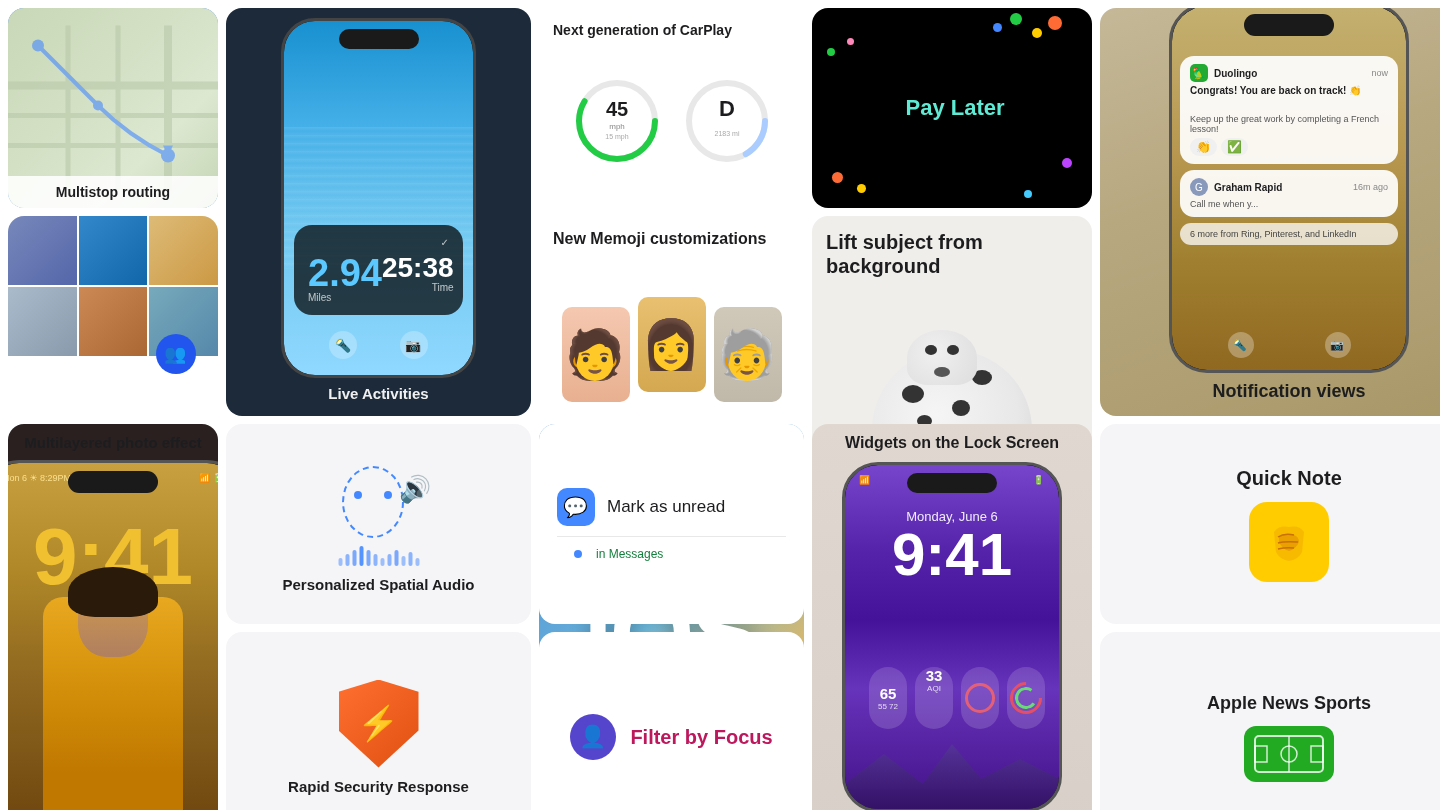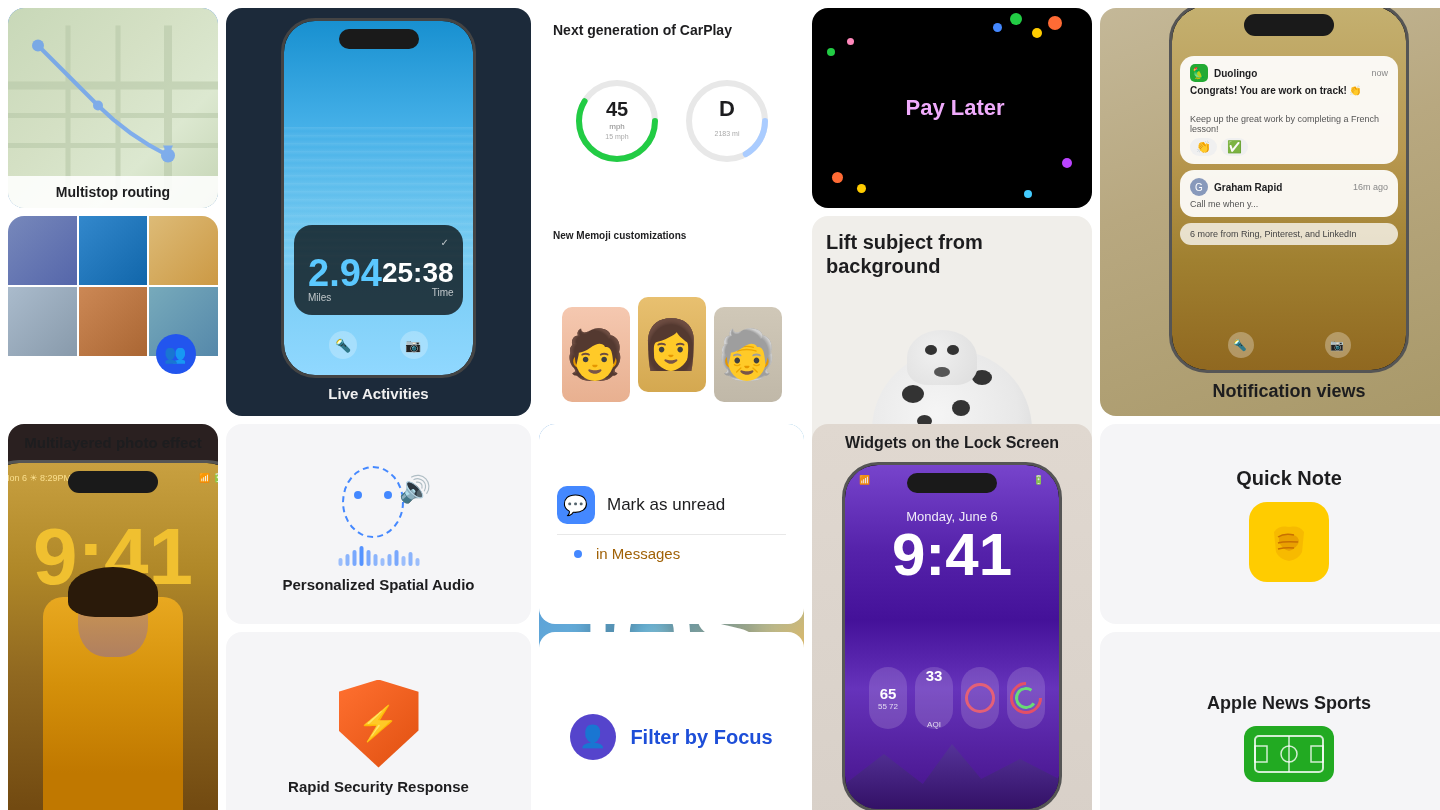--- a/index.html
+++ b/index.html
@@ -45,21 +45,21 @@
 
       <div style="position:absolute;top:8px;left:50%;transform:translateX(-50%);width:80px;height:20px;background:#1a1a1a;border-radius:12px;z-index:10;"></div>
 
       <div style="position:absolute;top:30%;left:0;right:0;height:40%;background:repeating-linear-gradient(180deg,rgba(255,255,255,0.1) 0px,transparent 4px,rgba(255,255,255,0.05) 8px);"></div>
 
       <div style="position:absolute;bottom:60px;left:10px;right:10px;background:rgba(0,0,0,0.72);border-radius:18px;padding:12px 14px;color:white;">
 
         <div style="display:flex;justify-content:flex-end;margin-bottom:6px;">
           <span style="font-size:10px;color:rgba(255,255,255,0.7);">✓</span>
         </div>
-        <div style="display:flex;justify-content:space-between;align-items:center;">
+        <div style="display:flex;justify-content:space-between;align-items:flex-start;">
           <div>
             <div style="font-size:38px;font-weight:700;color:#5bc8ff;line-height:1;">2.94</div>
             <div style="font-size:10px;color:rgba(255,255,255,0.7);">Miles</div>
           </div>
           <div style="text-align:right;">
             <div style="font-size:28px;font-weight:600;color:white;line-height:1;">25:38</div>
             <div style="font-size:10px;color:rgba(255,255,255,0.7);">Time</div>
           </div>
         </div>
       </div>
@@ -107,42 +107,42 @@
       <div style="position:absolute;bottom:25px;left:20px;width:11px;height:11px;background:#ff6b35;border-radius:50%;"></div>
       <div style="position:absolute;bottom:15px;left:45px;width:9px;height:9px;background:#ffcc00;border-radius:50%;"></div>
       <div style="position:absolute;top:40px;left:15px;width:8px;height:8px;background:#22cc44;border-radius:50%;"></div>
       <div style="position:absolute;bottom:40px;right:20px;width:10px;height:10px;background:#bb44ff;border-radius:50%;"></div>
       <div style="position:absolute;top:30px;left:35px;width:7px;height:7px;background:#ff88bb;border-radius:50%;"></div>
       <div style="position:absolute;bottom:10px;right:60px;width:8px;height:8px;background:#44ccff;border-radius:50%;"></div>
     </div>
     <div style="z-index:2;text-align:center;">
       <div style="display:flex;align-items:center;gap:6px;justify-content:center;">
         <span style="font-size:26px;color:white;"></span>
-        <span style="font-size:22px;font-weight:600;color:#f0abfc;">Pay Later</span>
+        <span style="font-size:22px;font-weight:600;color:#5eead4;">Pay Later</span>
       </div>
     </div>
   </div>
 
   <div style="grid-column:5/7;grid-row:1/3;background:linear-gradient(160deg,#c4b898 0%,#b8a880 40%,#a89868 100%);border-radius:16px;overflow:hidden;position:relative;">
 
     <div style="position:absolute;top:-5px;left:50%;transform:translateX(-50%);width:240px;height:370px;background:#1a1a1a;border-radius:38px;border:3px solid #555;overflow:hidden;">
 
       <div style="position:absolute;top:0;left:0;right:0;bottom:0;background:linear-gradient(180deg,#c4b070 0%,#b89850 40%,#a08030 70%,#906820 100%);border-radius:35px;"></div>
 
       <div style="position:absolute;top:8px;left:50%;transform:translateX(-50%);width:90px;height:22px;background:#1a1a1a;border-radius:12px;z-index:10;"></div>
 
       <div style="position:absolute;top:50px;left:8px;right:8px;display:flex;flex-direction:column;gap:6px;z-index:4;">
 
         <div style="background:rgba(255,255,255,0.92);border-radius:14px;padding:8px 10px;">
           <div style="display:flex;align-items:center;gap:6px;margin-bottom:3px;">
             <div style="width:18px;height:18px;background:#22aa33;border-radius:5px;display:flex;align-items:center;justify-content:center;font-size:11px;">🦜</div>
             <span style="font-size:10px;font-weight:600;color:#1d1d1f;">Duolingo</span>
             <span style="margin-left:auto;font-size:9px;color:#888;">now</span>
           </div>
-          <div style="font-size:10px;font-weight:700;color:#1d1d1f;">Congrats! You are work on track! 👏</div>
+          <div style="font-size:10px;font-weight:700;color:#1d1d1f;">Congrats! You are back on track! 👏</div>
           <div style="font-size:9px;color:#555;margin-top:18px;">Keep up the great work by completing a French lesson!</div>
 
           <div style="display:flex;gap:4px;margin-top:4px;">
             <div style="background:#f0f0f0;border-radius:10px;padding:2px 6px;font-size:12px;">👏</div>
             <div style="background:#f0f0f0;border-radius:10px;padding:2px 6px;font-size:12px;">✅</div>
           </div>
         </div>
 
         <div style="background:rgba(255,255,255,0.92);border-radius:14px;padding:8px 10px;">
           <div style="display:flex;align-items:center;gap:6px;margin-bottom:3px;">
@@ -171,21 +171,21 @@
       <div style="background:linear-gradient(135deg,#ddbb77,#cc9944);"></div>
       <div style="background:linear-gradient(135deg,#aabbcc,#889aab);"></div>
       <div style="background:linear-gradient(135deg,#cc8855,#aa6633);"></div>
       <div style="background:linear-gradient(135deg,#77aabb,#5588aa);"></div>
     </div>
 
     <div style="position:absolute;bottom:42px;right:22px;width:40px;height:40px;background:#2255ee;border-radius:50%;display:flex;align-items:center;justify-content:center;color:white;font-size:18px;">👥</div>
   </div>
 
   <div style="grid-column:3;grid-row:2;background:#ffffff;border-radius:16px;padding:14px;display:flex;flex-direction:column;">
-    <div style="font-size:10px;font-weight:600;color:#1d1d1f;margin-bottom:8px;">New Memoji customizations</div>
+    <div style="font-size:16px;font-weight:600;color:#1d1d1f;margin-bottom:8px;">New Memoji customizations</div>
     <div style="display:flex;justify-content:center;align-items:flex-end;gap:8px;flex:1;">
 
       <div style="width:68px;height:95px;background:linear-gradient(180deg,#f5c8b0 0%,#e8b090 100%);border-radius:10px;display:flex;align-items:center;justify-content:center;font-size:48px;overflow:hidden;">🧑</div>
       <div style="width:68px;height:95px;background:linear-gradient(180deg,#e8c070 0%,#d4a850 100%);border-radius:10px;display:flex;align-items:center;justify-content:center;font-size:48px;overflow:hidden;margin-bottom:10px;">👩</div>
       <div style="width:68px;height:95px;background:linear-gradient(180deg,#d0c8b8 0%,#c0b8a8 100%);border-radius:10px;display:flex;align-items:center;justify-content:center;font-size:48px;overflow:hidden;">🧓</div>
     </div>
   </div>
 
   <div style="grid-column:4;grid-row:2/4;background:#f0eeea;border-radius:16px;overflow:hidden;position:relative;">
     <div style="position:absolute;top:14px;left:14px;font-size:20px;font-weight:700;color:#1d1d1f;line-height:1.2;z-index:5;">Lift subject from
@@ -290,27 +290,27 @@
   </div>
 
   <div style="grid-column:3;grid-row:3;background:#ffffff;border-radius:16px;display:flex;flex-direction:column;justify-content:center;padding:16px 18px;gap:8px;">
     <div style="display:flex;align-items:center;gap:12px;">
       <div style="width:38px;height:38px;background:#4488ff;border-radius:10px;display:flex;align-items:center;justify-content:center;font-size:20px;color:white;">💬</div>
       <div style="font-size:17px;font-weight:500;color:#1d1d1f;">Mark as unread</div>
     </div>
     <div style="height:1px;background:#e8e8e8;margin:2px 0;"></div>
     <div style="display:flex;align-items:center;gap:14px;padding-left:2px;">
       <div style="width:8px;height:8px;background:#4488ff;border-radius:50%;margin-left:15px;"></div>
-      <div style="font-size:15px;color:#a16207;">in Messages</div>
+      <div style="font-size:12px;color:#15803d;">in Messages</div>
     </div>
   </div>
 
   <div style="grid-column:3;grid-row:4;background:#ffffff;border-radius:16px;display:flex;align-items:center;justify-content:center;gap:14px;padding:16px;">
     <div style="width:46px;height:46px;background:#5544cc;border-radius:50%;display:flex;align-items:center;justify-content:center;font-size:22px;color:white;flex-shrink:0;">👤</div>
-    <div style="font-size:20px;font-weight:700;color:#1d4ed8;">Filter by Focus</div>
+    <div style="font-size:20px;font-weight:700;color:#be185d;">Filter by Focus</div>
   </div>
 
   <div style="grid-column:4;grid-row:3/5;background:linear-gradient(180deg,#e0d8d0 0%,#d8d0c8 100%);border-radius:16px;overflow:hidden;position:relative;display:flex;flex-direction:column;align-items:center;">
     <div style="position:absolute;top:10px;left:0;right:0;text-align:center;font-size:16px;font-weight:700;color:#1d1d1f;z-index:10;">Widgets on the Lock Screen</div>
 
     <div style="position:absolute;top:38px;left:50%;transform:translateX(-50%);width:220px;height:350px;background:#1a1a1a;border-radius:36px;border:3px solid #555;overflow:hidden;">
 
       <div style="position:absolute;top:0;left:0;right:0;bottom:0;background:linear-gradient(180deg,#7744cc 0%,#5522aa 25%,#441199 45%,#6633bb 65%,#441188 100%);border-radius:33px;"></div>
 
       <div style="position:absolute;top:8px;left:50%;transform:translateX(-50%);width:90px;height:20px;background:#1a1a1a;border-radius:12px;z-index:10;"></div>
@@ -322,21 +322,21 @@
 
       <div style="position:absolute;top:44px;left:0;right:0;text-align:center;font-size:13px;color:rgba(255,255,255,0.9);z-index:4;">Monday, June 6</div>
 
       <div style="position:absolute;top:60px;left:0;right:0;text-align:center;font-size:60px;font-weight:700;color:white;z-index:4;line-height:1;">9:41</div>
 
       <div style="position:absolute;bottom:80px;left:24px;right:14px;display:flex;gap:8px;z-index:4;">
         <div style="flex:1;height:62px;background:rgba(255,255,255,0.15);border-radius:30px;display:flex;flex-direction:column;align-items:center;justify-content:center;">
           <div style="font-size:15px;font-weight:700;color:white;">65</div>
           <div style="font-size:8px;color:rgba(255,255,255,0.8);">55 72</div>
         </div>
-        <div style="flex:1;height:62px;background:rgba(255,255,255,0.15);border-radius:30px;display:flex;flex-direction:column;align-items:center;justify-content:space-between;">
+        <div style="flex:1;height:62px;background:rgba(255,255,255,0.15);border-radius:30px;display:flex;flex-direction:column;align-items:center;justify-content:flex-start;">
           <div style="font-size:15px;font-weight:700;color:white;">33</div>
           <div style="font-size:8px;color:rgba(255,255,255,0.8);">AQI</div>
         </div>
         <div style="flex:1;height:62px;background:rgba(255,255,255,0.15);border-radius:30px;display:flex;flex-direction:column;align-items:center;justify-content:center;">
           <div style="width:30px;height:30px;border:3px solid rgba(255,100,100,0.8);border-radius:50%;"></div>
         </div>
         <div style="flex:1;height:62px;background:rgba(255,255,255,0.15);border-radius:30px;display:flex;flex-direction:column;align-items:center;justify-content:center;">
           <div style="position:relative;width:32px;height:32px;">
             <div style="position:absolute;top:0;left:0;width:32px;height:32px;border:3px solid rgba(255,80,80,0.8);border-radius:50%;border-top-color:transparent;transform:rotate(45deg);"></div>
             <div style="position:absolute;top:5px;left:5px;width:22px;height:22px;border:3px solid rgba(100,255,100,0.8);border-radius:50%;border-top-color:transparent;transform:rotate(80deg);"></div>

